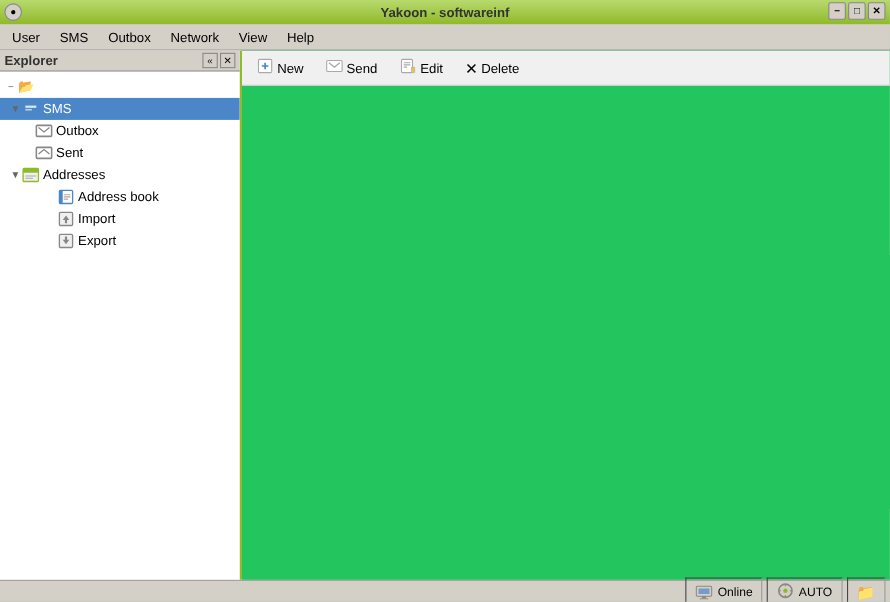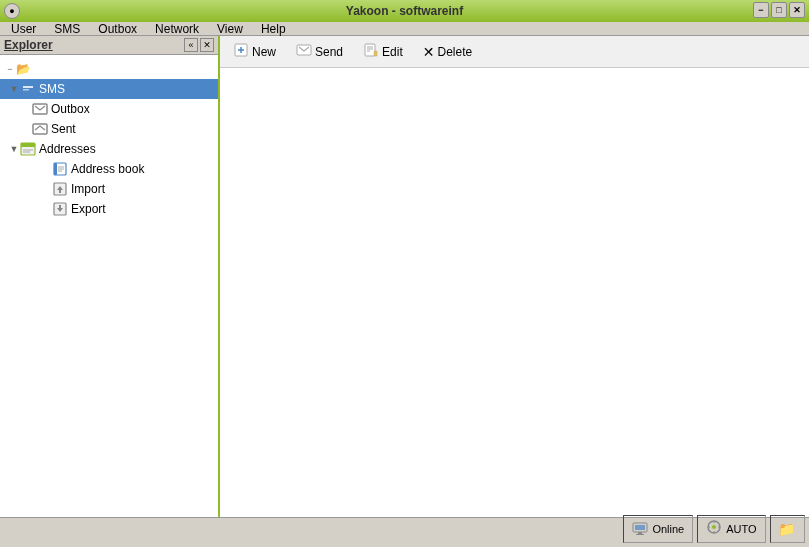--- a/index.html
+++ b/index.html
@@ -59,21 +59,21 @@
       cursor: pointer;
       display: flex;
       align-items: center;
       justify-content: center;
       font-size: 9px;
     }
 
     
     #menu-bar {
       width: 100%;
-      height: 14px;
+      height: 24px;
       background: #d4d0c8;
       border-bottom: 1px solid #999;
       display: flex;
       align-items: center;
       padding: 0 2px;
     }
     .menu-item {
       padding: 2px 8px;
       cursor: pointer;
       border: 1px solid transparent;
@@ -102,21 +102,20 @@
       align-items: center;
       justify-content: space-between;
       padding: 2px 4px;
       background: #d4d0c8;
       border-bottom: 1px solid #999;
     }
     #sidebar-header .sidebar-title {
       font-size: 12px;
       font-weight: bold;
       color: #333;
-      text-decoration: underline;
     }
     #sidebar-header .sidebar-controls {
       display: flex;
       gap: 2px;
     }
     .sidebar-ctrl-btn {
       width: 14px;
       height: 14px;
       border: 1px solid #888;
       background: #d4d0c8;
@@ -193,21 +192,21 @@
     }
     .tool-icon {
       font-size: 14px;
     }
 
     
     #content-area {
       flex: 1;
       display: flex;
       flex-direction: column;
-      background: #ffffff;
+      background: #22c55e;
       overflow: hidden;
     }
 
     
     #table-header {
       display: flex;
       border-bottom: 1px solid #ccc;
       background: #f0f0f0;
       flex-shrink: 0;
     }

